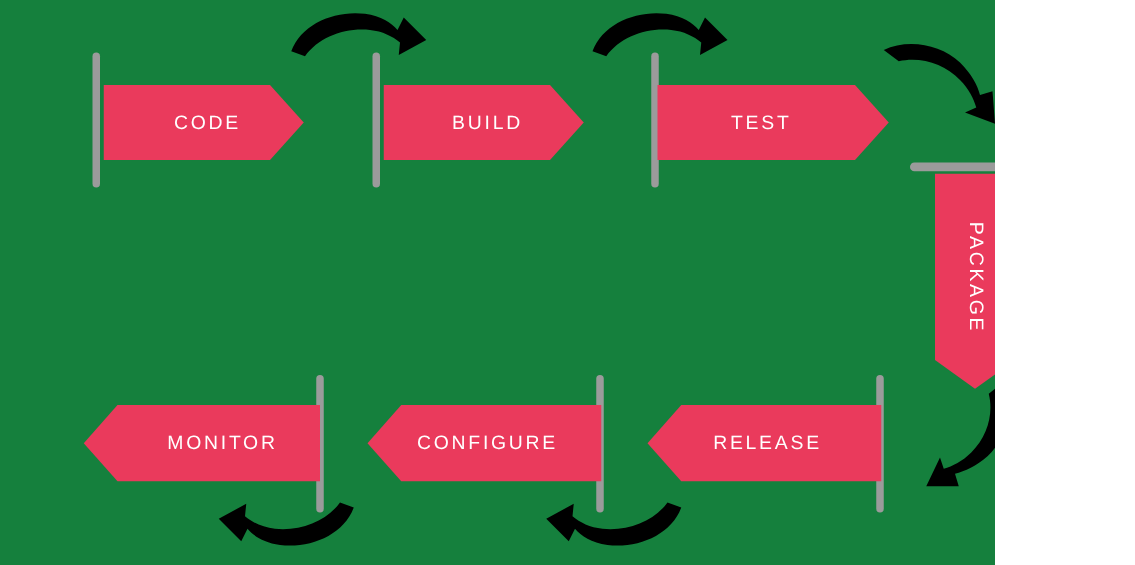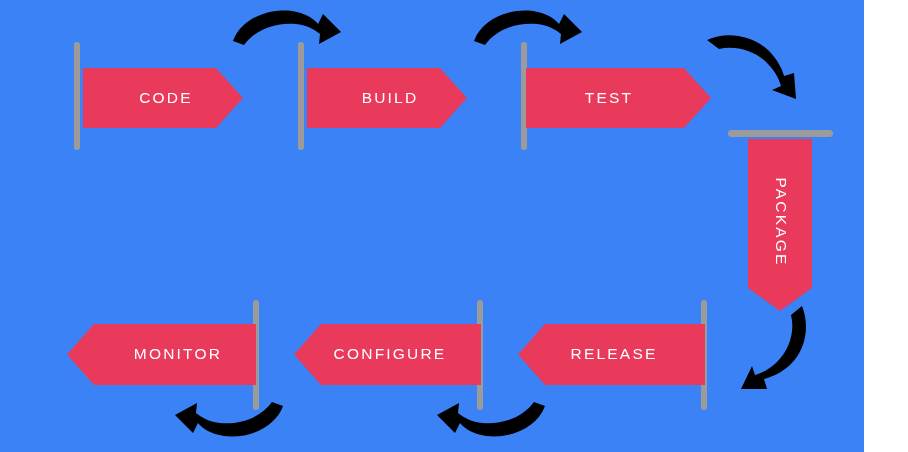--- a/index.html
+++ b/index.html
@@ -2,23 +2,23 @@
 <html><head>
 <meta charset="utf-8">
 <style>
   html, body {
     margin: 0;
     padding: 0;
     background: #ffffff;
   }
   #stage {
     position: relative;
-    width: 864px;
+    width: 796px;
     height: 452px;
-    background: #3b82f6;
+    background: #15803d;
     overflow: hidden;
     font-family: "Liberation Sans", sans-serif;
   }
   #diagram-svg {
     position: absolute;
     top: 0;
     left: 0;
     width: 908px;
     height: 452px;
     display: block;

